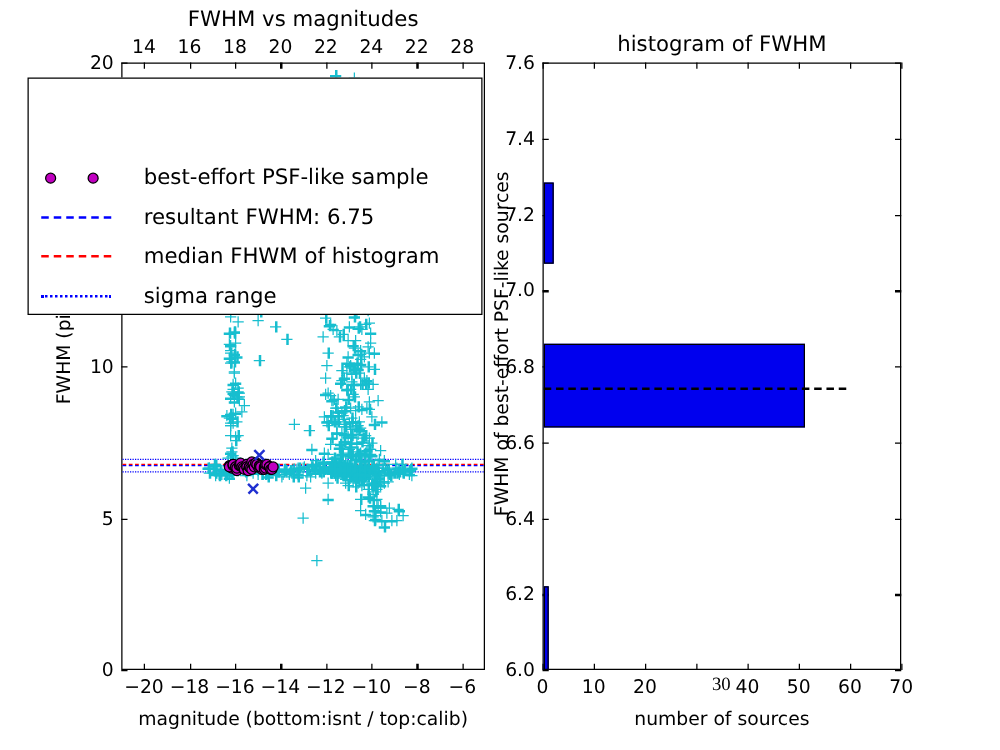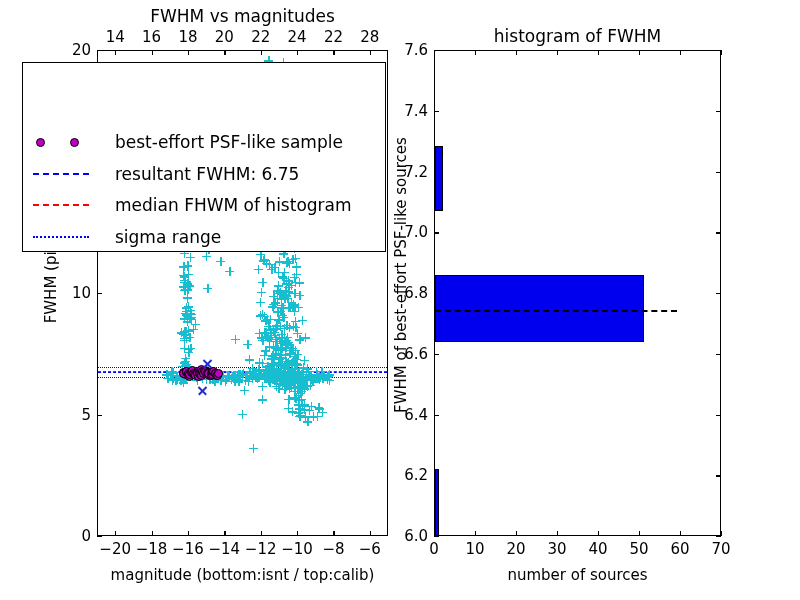--- a/index.html
+++ b/index.html
@@ -838,21 +838,21 @@
       <div class="tick tick-b" style="left:434px;top:50px;"></div>
       <div class="tlabel xtick-lbl" style="left:434px;top:540px;">0</div>
       <div class="tick tick-b" style="left:475px;top:531px;"></div>
       <div class="tick tick-b" style="left:475px;top:50px;"></div>
       <div class="tlabel xtick-lbl" style="left:475px;top:540px;">10</div>
       <div class="tick tick-b" style="left:516px;top:531px;"></div>
       <div class="tick tick-b" style="left:516px;top:50px;"></div>
       <div class="tlabel xtick-lbl" style="left:516px;top:540px;">20</div>
       <div class="tick tick-b" style="left:557px;top:531px;"></div>
       <div class="tick tick-b" style="left:557px;top:50px;"></div>
-      <div class="tlabel xtick-lbl" style="left:557px;top:540px;">30</div>
+      <div class="tlabel xtick-lbl" style="left:577px;top:540px;font-family:Liberation Serif, serif;">30</div>
       <div class="tick tick-b" style="left:598px;top:531px;"></div>
       <div class="tick tick-b" style="left:598px;top:50px;"></div>
       <div class="tlabel xtick-lbl" style="left:598px;top:540px;text-align:right;">40</div>
       <div class="tick tick-b" style="left:639px;top:531px;"></div>
       <div class="tick tick-b" style="left:639px;top:50px;"></div>
       <div class="tlabel xtick-lbl" style="left:639px;top:540px;">50</div>
       <div class="tick tick-b" style="left:680px;top:531px;"></div>
       <div class="tick tick-b" style="left:680px;top:50px;"></div>
       <div class="tlabel xtick-lbl" style="left:680px;top:540px;">60</div>
       <div class="tick tick-b" style="left:721px;top:531px;"></div>

